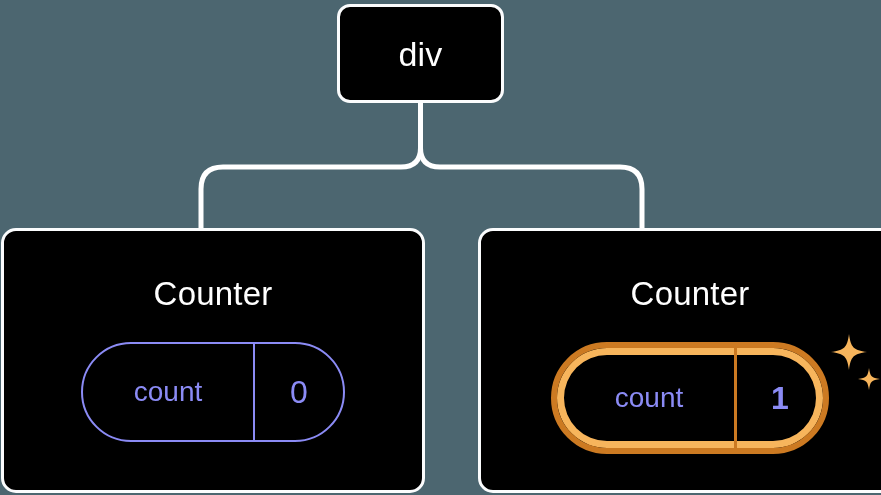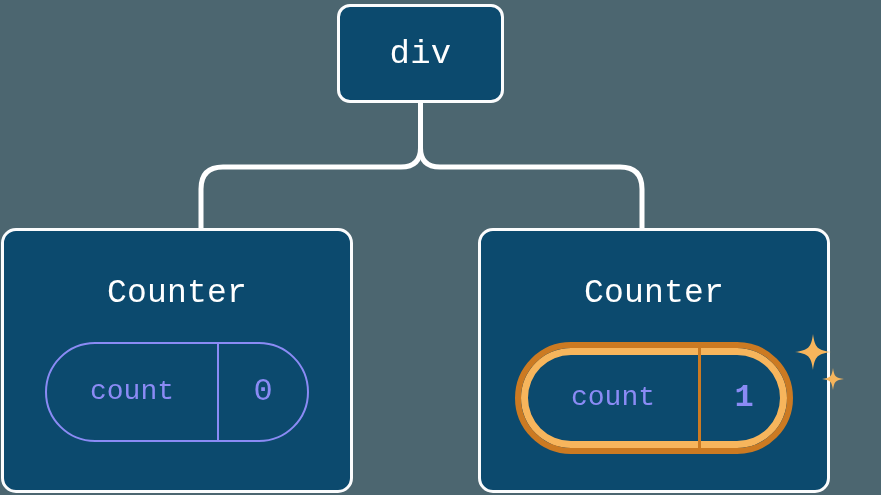--- a/index.html
+++ b/index.html
@@ -28,43 +28,42 @@
     top: 0;
     width: 881px;
     height: 495px;
     pointer-events: none;
   }
 
   
   .node {
     position: absolute;
     box-sizing: border-box;
-    background: #0c4a6e;
+    background: #000000;
     border: 3px solid #fbfcfd;
     border-radius: 13px;
-    font-family: Liberation Mono, monospace;
   }
   .node-root {
     left: 337px;
     top: 4px;
     width: 167px;
     height: 99px;
     display: flex;
     align-items: center;
     justify-content: center;
   }
   .node-root .node-title {
     font-size: 34px;
     color: #ffffff;
     letter-spacing: 0.2px;
     line-height: 1;
   }
   .node-child {
     top: 228px;
-    width: 352px;
+    width: 424px;
     height: 265px;
     border-radius: 15px;
     display: flex;
     flex-direction: column;
     align-items: center;
   }
   .node-child.left  { left: 1px; }
   .node-child.right { left: 478px; }
 
   .child-title {

